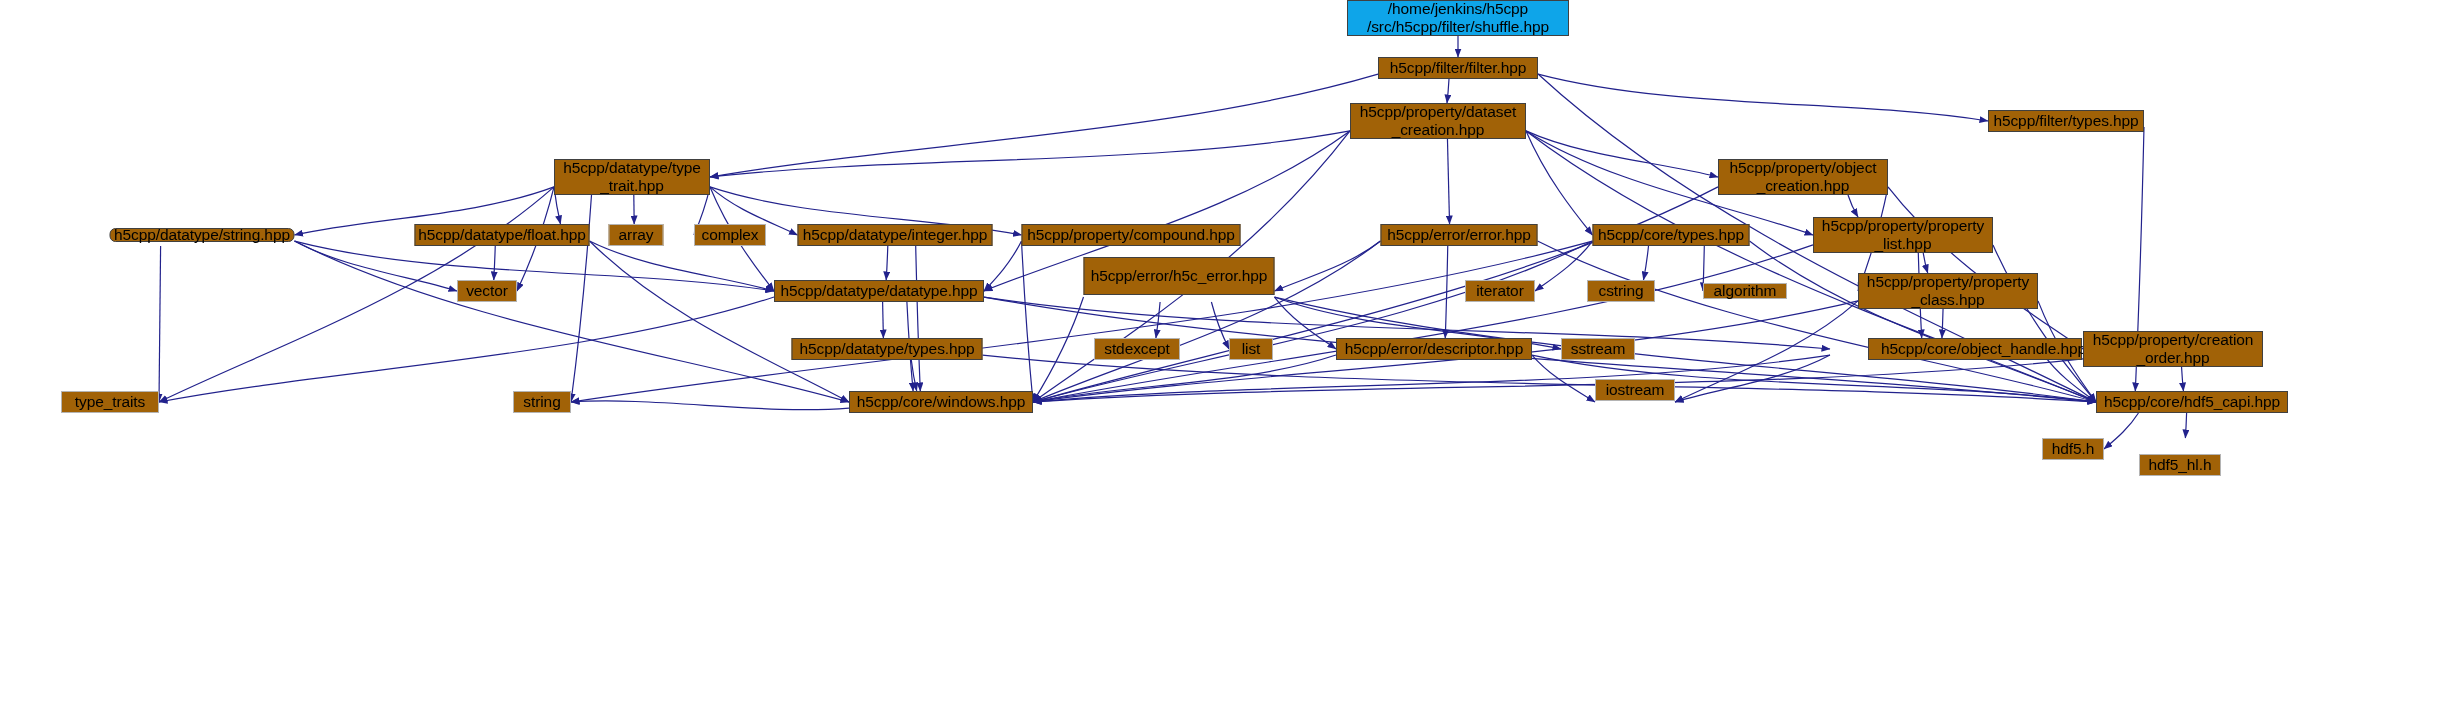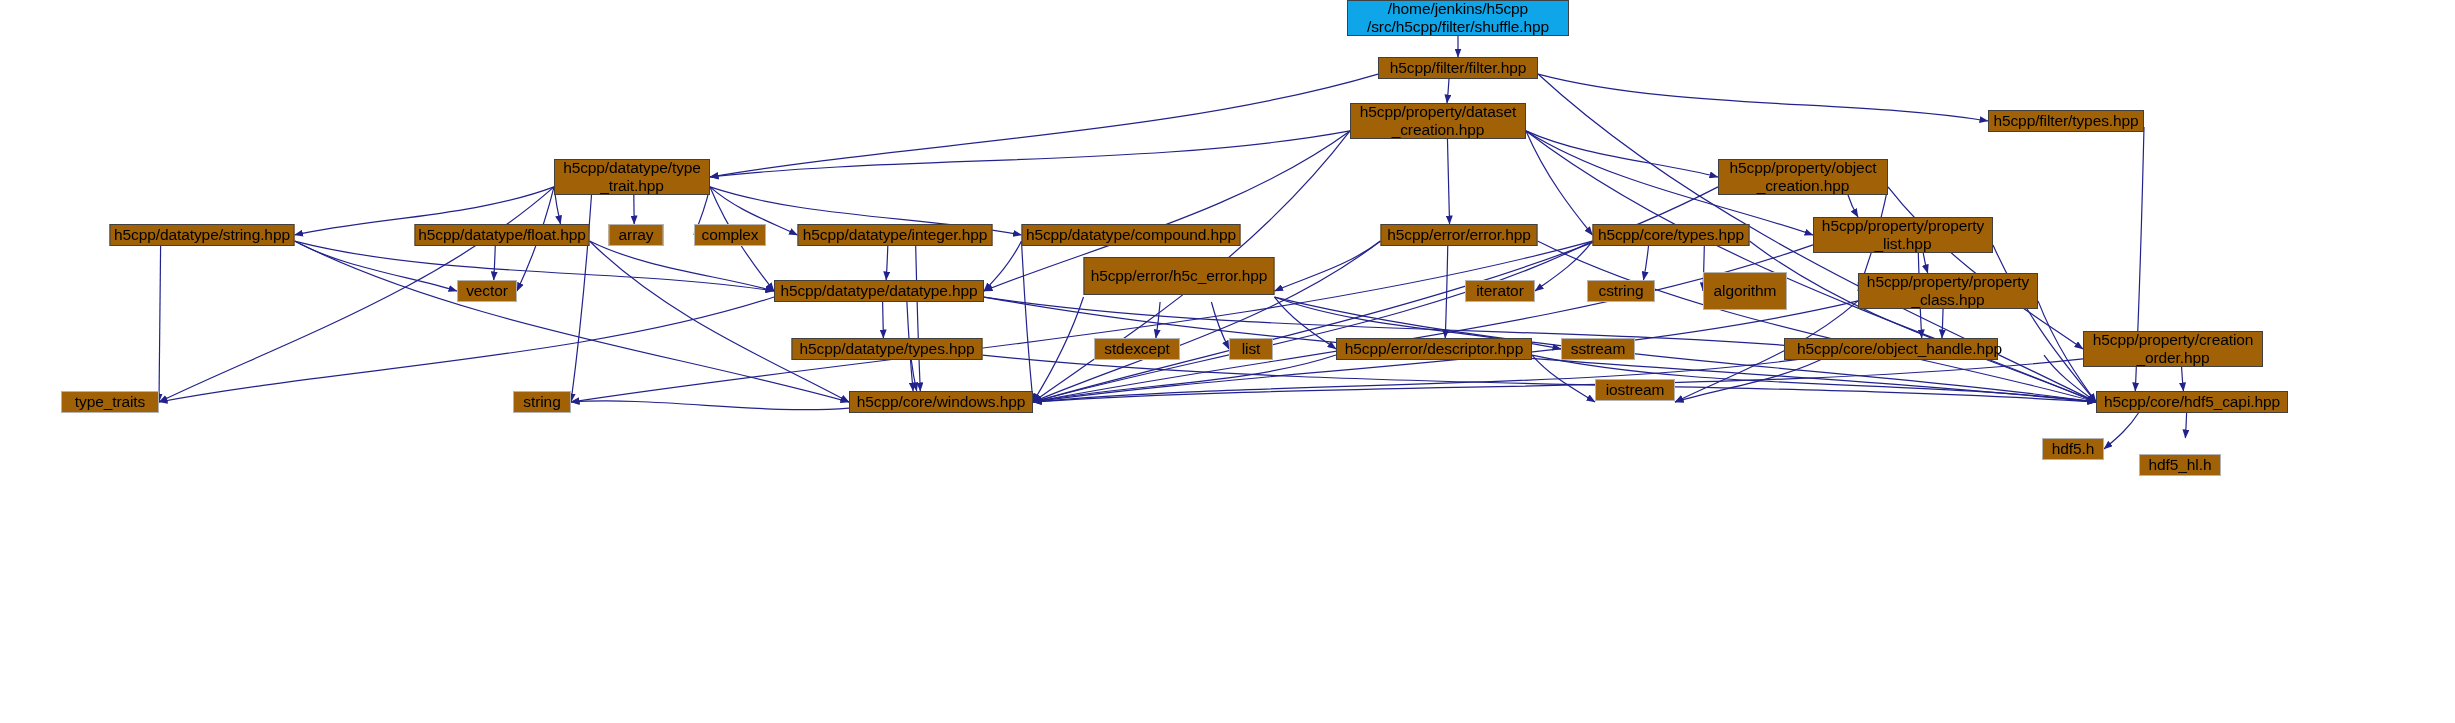--- a/index.html
+++ b/index.html
@@ -148,44 +148,44 @@
       <div class="node root project two-line" style="left: 1458px; top: 18px; width: 222px; height: 36px;">/home/jenkins/h5cpp
 /src/h5cpp/filter/shuffle.hpp</div>
       <div class="node project" style="left: 1458px; top: 68px; width: 160px; height: 22px;">h5cpp/filter/filter.hpp</div>
       <div class="node project two-line" style="left: 1438px; top: 121px; width: 176px; height: 36px;">h5cpp/property/dataset
 _creation.hpp</div>
       <div class="node project" style="left: 2066px; top: 121px; width: 156px; height: 22px;">h5cpp/filter/types.hpp</div>
       <div class="node project two-line" style="left: 632px; top: 177px; width: 156px; height: 36px;">h5cpp/datatype/type
 _trait.hpp</div>
       <div class="node project two-line" style="left: 1803px; top: 177px; width: 170px; height: 36px;">h5cpp/property/object
 _creation.hpp</div>
-      <div class="node project" style="left: 202px; top: 235px; width: 185px; height: 22px;">h5cpp/datatype/string.hpp</div>
+      <div class="node project" style="left: 202px; top: 235px; width: 185px; height: 14px; border-radius: 6px;">h5cpp/datatype/string.hpp</div>
       <div class="node project" style="left: 502px; top: 235px; width: 175px; height: 22px;">h5cpp/datatype/float.hpp</div>
       <div class="node" style="left: 636px; top: 235px; width: 55px; height: 22px;">array</div>
       <div class="node" style="left: 730px; top: 235px; width: 72px; height: 22px;">complex</div>
       <div class="node project" style="left: 895px; top: 235px; width: 195px; height: 22px;">h5cpp/datatype/integer.hpp</div>
-      <div class="node project" style="left: 1131px; top: 235px; width: 219px; height: 22px;">h5cpp/datatype/compound.hpp</div>
+      <div class="node project" style="left: 1131px; top: 235px; width: 219px; height: 22px;">h5cpp/property/compound.hpp</div>
       <div class="node project" style="left: 1459px; top: 235px; width: 157px; height: 22px;">h5cpp/error/error.hpp</div>
       <div class="node project" style="left: 1671px; top: 235px; width: 157px; height: 22px;">h5cpp/core/types.hpp</div>
       <div class="node project two-line" style="left: 1903px; top: 235px; width: 180px; height: 36px;">h5cpp/property/property
 _list.hpp</div>
       <div class="node" style="left: 487px; top: 291px; width: 60px; height: 22px;">vector</div>
       <div class="node project" style="left: 879px; top: 291px; width: 210px; height: 22px;">h5cpp/datatype/datatype.hpp</div>
       <div class="node project" style="left: 1179px; top: 276px; width: 191px; height: 38px;">h5cpp/error/h5c_error.hpp</div>
       <div class="node" style="left: 1500px; top: 291px; width: 70px; height: 22px;">iterator</div>
       <div class="node" style="left: 1621px; top: 291px; width: 68px; height: 22px;">cstring</div>
-      <div class="node" style="left: 1745px; top: 291px; width: 84px; height: 38px;">algorithm</div>
+      <div class="node" style="left: 1745px; top: 291px; width: 84px; height: 16px;">algorithm</div>
       <div class="node project two-line" style="left: 1948px; top: 291px; width: 180px; height: 36px;">h5cpp/property/property
 _class.hpp</div>
       <div class="node project" style="left: 887px; top: 349px; width: 191px; height: 22px;">h5cpp/datatype/types.hpp</div>
       <div class="node" style="left: 1137px; top: 349px; width: 86px; height: 22px;">stdexcept</div>
       <div class="node" style="left: 1251px; top: 349px; width: 44px; height: 22px;">list</div>
       <div class="node project" style="left: 1434px; top: 349px; width: 196px; height: 22px;">h5cpp/error/descriptor.hpp</div>
       <div class="node" style="left: 1598px; top: 349px; width: 74px; height: 22px;">sstream</div>
-      <div class="node project" style="left: 1891px; top: 349px; width: 214px; height: 22px; padding-left: 17px;">h5cpp/core/object_handle.hpp</div>
+      <div class="node project" style="left: 1975px; top: 349px; width: 214px; height: 22px; padding-left: 17px;">h5cpp/core/object_handle.hpp</div>
       <div class="node project two-line" style="left: 2173px; top: 349px; width: 180px; height: 36px;">h5cpp/property/creation
 _order.hpp</div>
       <div class="node" style="left: 110px; top: 402px; width: 98px; height: 22px;">type_traits</div>
       <div class="node" style="left: 542px; top: 402px; width: 58px; height: 22px;">string</div>
       <div class="node project" style="left: 941px; top: 402px; width: 184px; height: 22px;">h5cpp/core/windows.hpp</div>
       <div class="node" style="left: 1635px; top: 390px; width: 80px; height: 22px;">iostream</div>
       <div class="node project" style="left: 2192px; top: 402px; width: 192px; height: 22px;">h5cpp/core/hdf5_capi.hpp</div>
       <div class="node" style="left: 2073px; top: 449px; width: 62px; height: 22px;">hdf5.h</div>
       <div class="node" style="left: 2180px; top: 465px; width: 82px; height: 22px;">hdf5_hl.h</div>
     </div>

